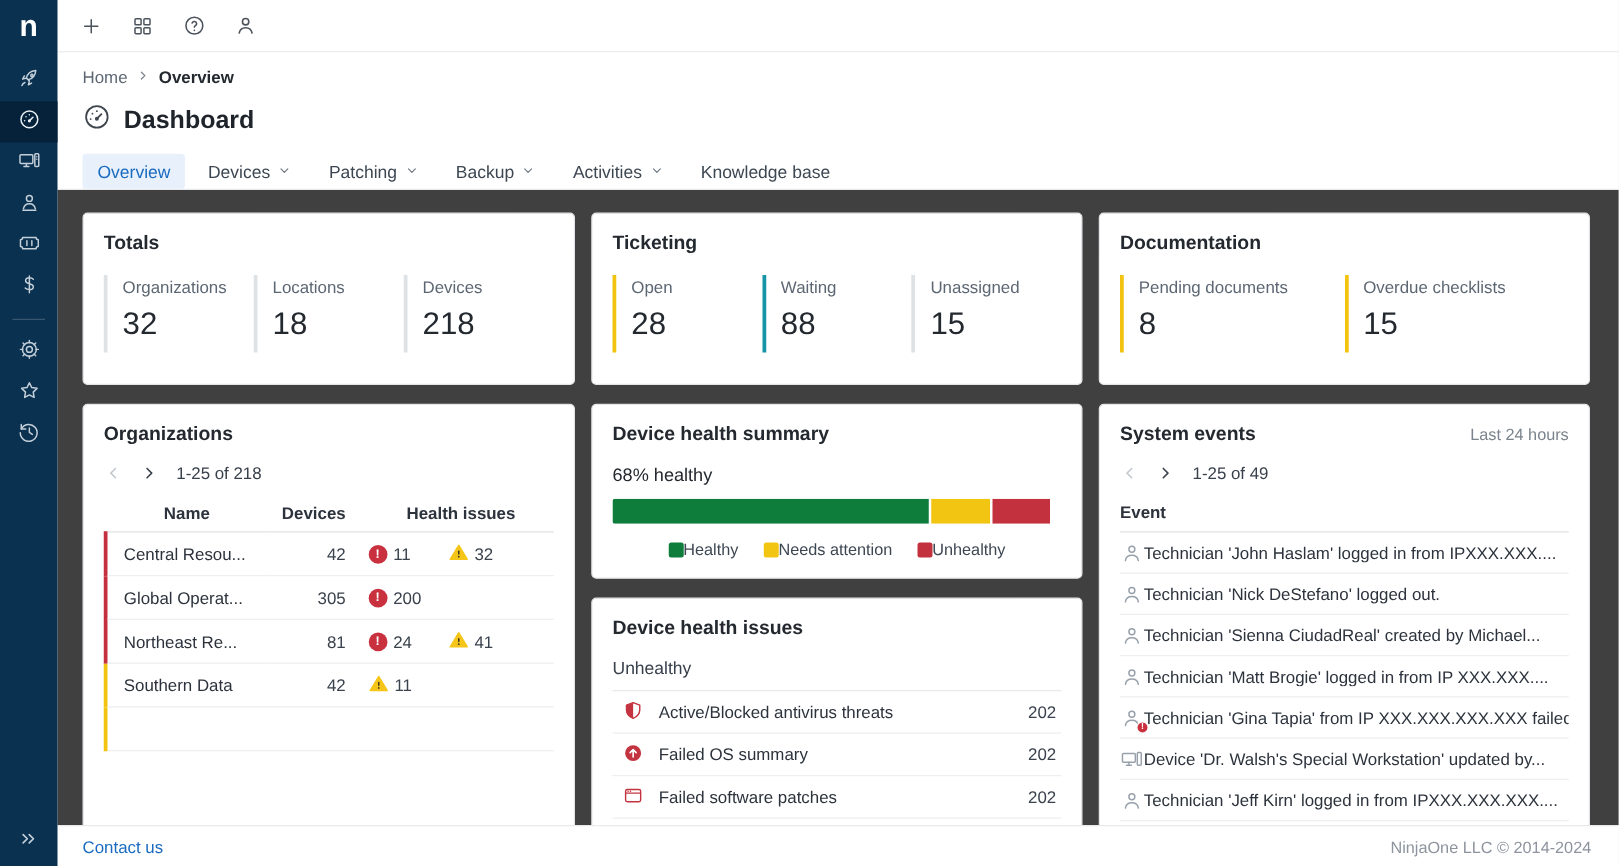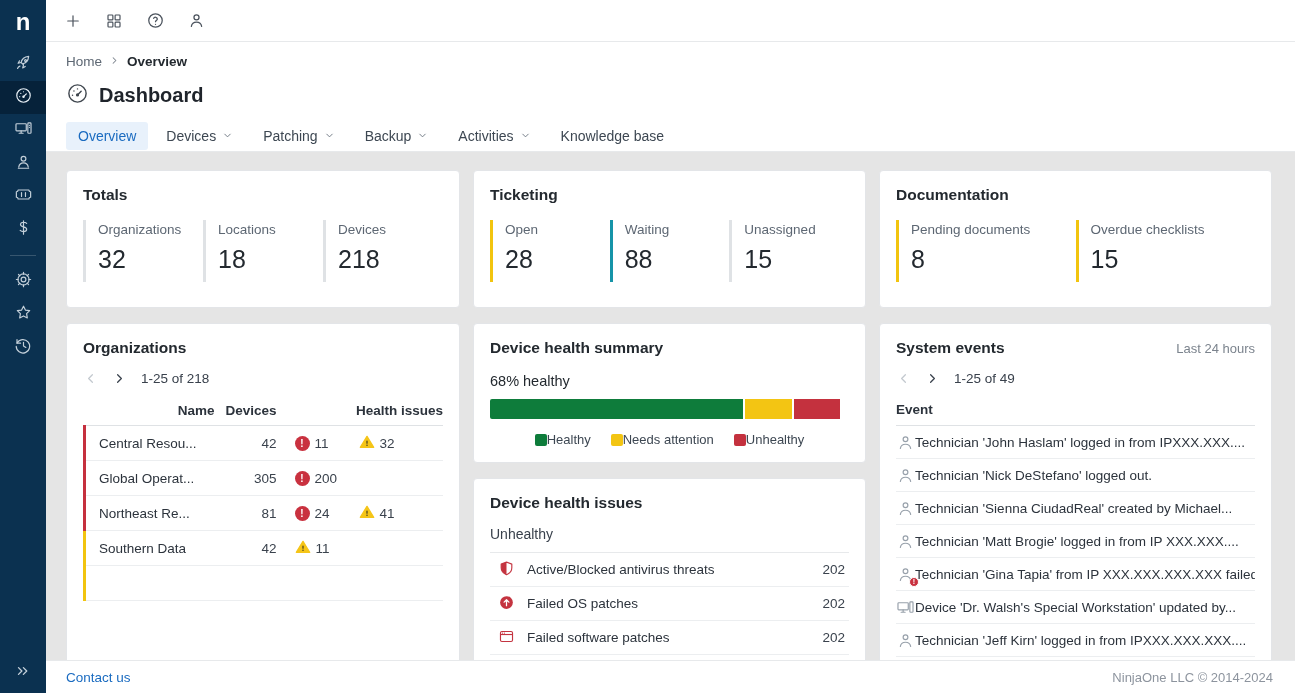--- a/index.html
+++ b/index.html
@@ -38,21 +38,21 @@
   .bc-home { color:#5d6773; cursor:pointer; }
   .bc-current { color:#23292f; font-weight:700; }
   .page-title-row { display:flex; align-items:center; gap:10px; margin-top:13px; }
   .page-title { font-size:20px; font-weight:700; color:#1f242b; }
   .tabs { display:flex; align-items:center; gap:6px; margin-top:13px; }
   .tab { display:flex; align-items:center; gap:6px; padding:6px 12px; font-size:14px;
     color:#3d4752; cursor:pointer; border-radius:3px; }
   .tab.active { background:#e8f1fb; color:#1a6bc0; }
 
   
-  .content { height:508px; background:#e5e5e5; overflow:hidden;
+  .content { height:508px; background:#404040; overflow:hidden;
     padding:18px 22px 0 20px; display:flex; gap:13px; flex:none; }
   .col { display:flex; flex-direction:column; gap:15px; }
   .col1 { width:394px; } .col2 { width:393px; } .col3 { width:393px; }
   .card { background:#fff; border:1px solid #e3e5e8; border-radius:4px; padding:15px 16px; }
   .card-title { font-size:15.5px; font-weight:700; color:#23292f; }
   .card-title-row { display:flex; align-items:baseline; justify-content:space-between; }
   .card-range { font-size:13px; color:#7b838d; font-weight:400; }
 
   .stat-card { height:138px; flex:none; }
   .stats-row { display:flex; margin-top:16px; }
@@ -61,21 +61,21 @@
   .stat[data-accent="teal"]   { border-left-color:#1694a8; }
   .stat-label { font-size:13.5px; color:#5d6773; }
   .stat-value { font-size:25px; font-weight:500; color:#23292f; margin-top:8px; }
 
   .tall-card { flex:none; }
   .pagination { display:flex; align-items:center; gap:14px; margin-top:14px; }
   .pg-btn { background:none; border:none; cursor:pointer; padding:0; display:flex; }
   .pg-text { font-size:13.5px; color:#39414c; }
 
   table.orgs { width:100%; border-collapse:collapse; margin-top:10px; font-size:13.5px; }
-  .orgs th { text-align:right; font-weight:700; color:#2c333c; padding:7px 0; border-bottom:1px solid #dfe2e5; font-size:13.5px; }
+  .orgs th { text-align:center; font-weight:700; color:#2c333c; padding:7px 0; border-bottom:1px solid #dfe2e5; font-size:13.5px; }
   .orgs th.num { text-align:right; padding-right:18px; }
   .org-row td { border-bottom:1px solid #eceef0; padding:0; height:35px; }
   .org-name-cell { border-left:3px solid #c5303e; padding-left:13px !important; color:#2c333c; }
   .org-row[data-accent="yellow"] .org-name-cell { border-left-color:#f2c40f; }
   .org-dev { text-align:right; padding-right:18px !important; color:#3a424d; }
   .health-cell { }
   .chips { display:flex; align-items:center; }
   .chip { display:flex; align-items:center; gap:5px; width:64px; }
   .chip-num { color:#3a424d; }
   .crit-dot { width:15px; height:15px; border-radius:50%; background:#c9313f; color:#fff;
@@ -449,21 +449,21 @@
                   <path d="M12 3L4.5 5.8V11c0 4.8 3 7.9 7.5 9.8z" fill="#c43440"></path>
                 </svg></span>
             <span>Active/Blocked antivirus threats</span>
             <span class="val">202</span>
           </div>
           <div class="issue-row">
             <span><svg width="17" height="17" viewBox="0 0 24 24">
                   <circle cx="12" cy="12" r="9" fill="#c43440"></circle>
                   <path d="M12 16.5V8.5M8.6 11.5L12 8.1l3.4 3.4" fill="none" stroke="#fff" stroke-width="1.8" stroke-linecap="round" stroke-linejoin="round"></path>
                 </svg></span>
-            <span>Failed OS patches</span>
+            <span>Failed OS summary</span>
             <span class="val">202</span>
           </div>
           <div class="issue-row">
             <span><svg width="17" height="17" viewBox="0 0 24 24" fill="none" stroke="#c43440" stroke-width="1.6">
                   <rect x="3.5" y="5" width="17" height="14" rx="2"></rect>
                   <path d="M3.5 9.2h17"></path>
                   <path d="M6.3 7.1h.01M9 7.1h.01" stroke-linecap="round" stroke-width="1.8"></path>
                 </svg></span>
             <span>Failed software patches</span>
             <span class="val">202</span>

